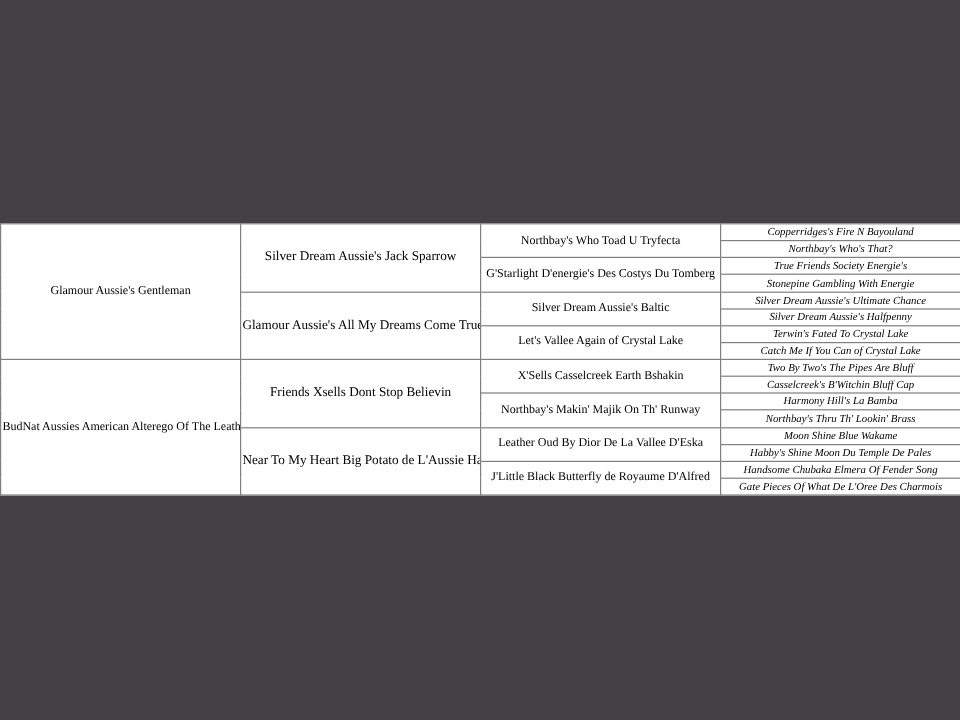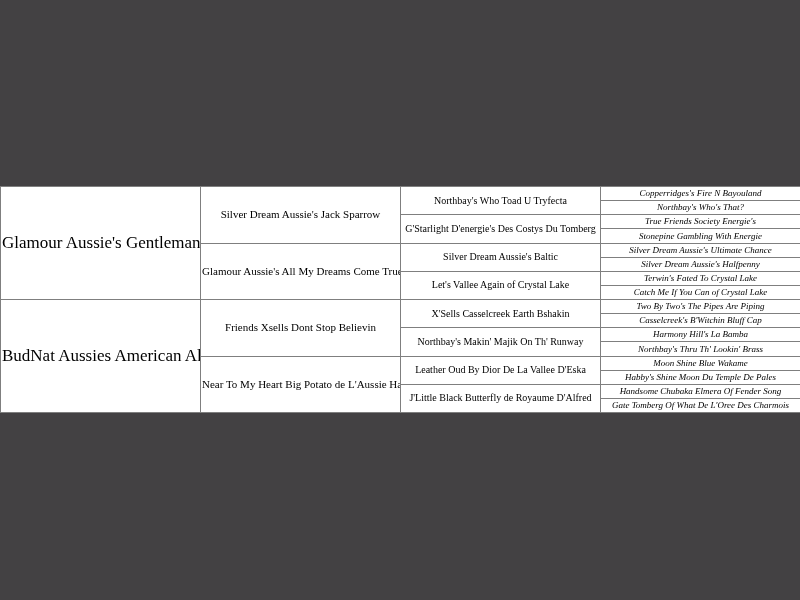--- a/index.html
+++ b/index.html
@@ -29,21 +29,21 @@
     border: 1px solid #7f7f7f;
     text-align: center;
     vertical-align: middle;
     color: #000000;
     padding: 0 1px;
     white-space: nowrap;
     overflow: hidden;
     line-height: 1.2;
   }
   table.pedigree tr { height: 14px; }
-  td.g1 { font-size: 17px; }
+  td.g1 { font-size: 10px; }
   td.g2 { font-size: 11px; }
   td.g3 { font-size: 10px; }
   td.g4 { font-size: 9px; font-style: italic; }
   td.wrap { white-space: normal; }
 </style>
 </head>
 <body>
 
 <div id="viewport">
   <table class="pedigree">
@@ -82,21 +82,21 @@
       <td class="g3" rowspan="2">Let's Vallee Again of Crystal Lake</td>
       <td class="g4">Terwin's Fated To Crystal Lake</td>
     </tr>
     <tr>
       <td class="g4">Catch Me If You Can of Crystal Lake</td>
     </tr>
     <tr>
       <td class="g1 wrap" rowspan="8">BudNat Aussies American Alterego Of The Leather By Dior</td>
       <td class="g2" rowspan="4">Friends Xsells Dont Stop Believin</td>
       <td class="g3" rowspan="2">X'Sells Casselcreek Earth Bshakin</td>
-      <td class="g4">Two By Two's The Pipes Are Piping</td>
+      <td class="g4">Two By Two's The Pipes Are Bluff</td>
     </tr>
     <tr>
       <td class="g4">Casselcreek's B'Witchin Bluff Cap</td>
     </tr>
     <tr>
       <td class="g3" rowspan="2">Northbay's Makin' Majik On Th' Runway</td>
       <td class="g4">Harmony Hill's La Bamba</td>
     </tr>
     <tr>
       <td class="g4">Northbay's Thru Th' Lookin' Brass</td>
@@ -107,17 +107,17 @@
       <td class="g4">Moon Shine Blue Wakame</td>
     </tr>
     <tr>
       <td class="g4">Habby's Shine Moon Du Temple De Pales</td>
     </tr>
     <tr>
       <td class="g3" rowspan="2">J'Little Black Butterfly de Royaume D'Alfred</td>
       <td class="g4">Handsome Chubaka Elmera Of Fender Song</td>
     </tr>
     <tr>
-      <td class="g4">Gate Tomberg Of What De L'Oree Des Charmois</td>
+      <td class="g4">Gate Pieces Of What De L'Oree Des Charmois</td>
     </tr>
   </tbody>
     </table>
 </div>
 
 </body></html>

